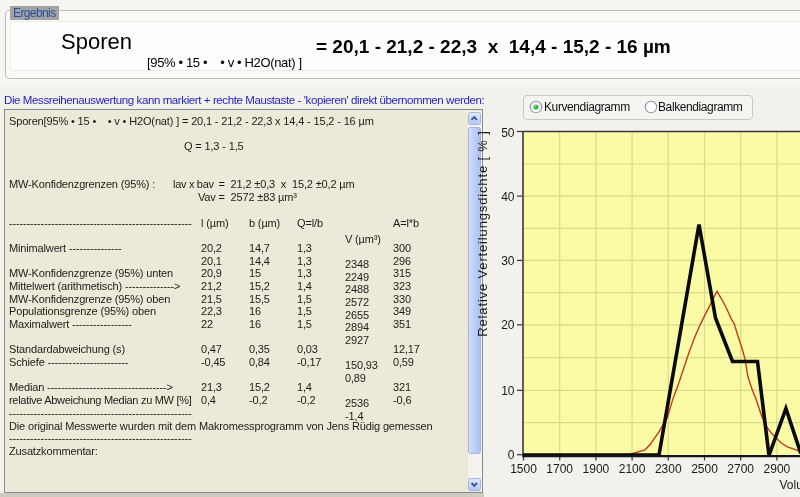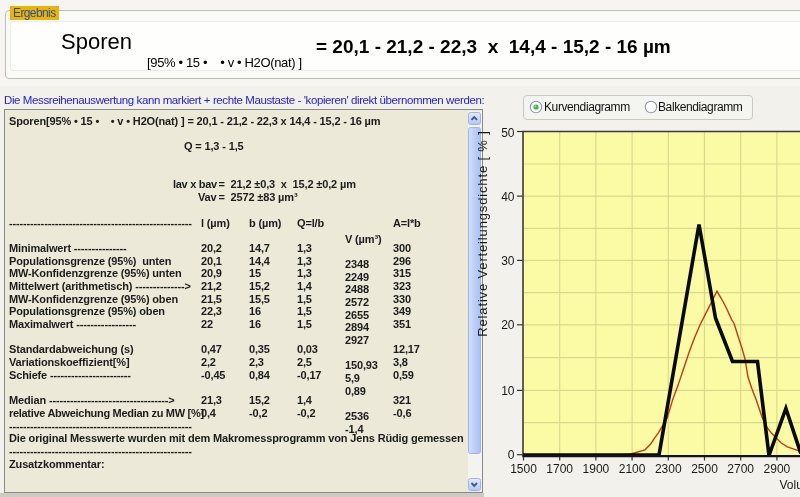--- a/index.html
+++ b/index.html
@@ -1,28 +1,28 @@
 <!DOCTYPE html>
 <html><head>
 <meta charset="utf-8">
 <style>
 * { margin:0; padding:0; box-sizing:border-box; }
 html,body { width:800px; height:497px; overflow:hidden; }
 body { position:relative; background:#f2f1ec; font-family:"Liberation Sans", sans-serif; }
 #topband { position:absolute; left:0; top:0; width:800px; height:86px; background:#f6f5f1; }
 #fs { position:absolute; left:5px; top:10px; width:806px; height:69px; border:1px solid #bdbdb9; border-radius:4px; background:#fafaf7; }
-#fslegend { position:absolute; left:10px; top:6.4px; font-size:12px; letter-spacing:-0.6px; color:#2a4f9e; background:#eab308; padding:0 3px; }
+#fslegend { position:absolute; left:10px; top:6.4px; font-size:12px; letter-spacing:-0.6px; color:#2a4f9e; background:#a3a3a3; padding:0 3px; }
 #resbox { position:absolute; left:10px; top:21px; width:796px; height:50px; background:#fefefc; border:1px solid #ecece8; border-radius:3px; }
 #sporen { position:absolute; left:61px; top:28.5px; font-size:22px; color:#000; }
 #sporensub { position:absolute; left:147px; top:55px; font-size:13px; letter-spacing:-0.35px; color:#000000; }
 #resline { position:absolute; left:316px; top:36px; font-size:19px; font-weight:bold; color:#000; }
 #bluelabel { position:absolute; left:4px; top:93.5px; font-size:11.5px; letter-spacing:-0.4px; color:#2323c8; }
 #ta { position:absolute; left:4px; top:109px; width:479px; height:384px; background:#ece9d8; border:1px solid #888b8d; }
 #tatext { position:absolute; left:9px; top:115px; width:456px; font-size:11px; line-height:12.75px; letter-spacing:-0.15px; color:#1c1c1c; }
-.tl { position:relative; height:12.7px;font-weight:bold; }
+.tl { position:relative; height:12.7px; }
 .tl span { position:absolute; top:0; white-space:pre; }
 .c1 { left:192px; } .c2 { left:240px; } .c3 { left:288px; } .c4 { left:336px;margin-top:16px; } .c5 { left:384px; }
 #strip { position:absolute; left:0; top:493px; width:484px; height:4px; background:#cfcbc0; }
 #sbtrack { position:absolute; left:467.5px; top:111px; width:14px; height:380px; background:#f4f3f0; }
 .sbbtn { position:absolute; left:468px; width:12.5px; height:12.5px; border-radius:2.5px; border:1px solid #a3b5de; background:linear-gradient(180deg,#e0e9fc,#c6d6f8 60%,#b2c7f3); }
 .sbbtn svg, .sbthumb svg { display:block; }
 #sbthumb { position:absolute; left:468px; top:127px; width:12.5px; height:327px; border-radius:2.5px; border:1px solid #a3b5de; background:linear-gradient(90deg,#d4dffb,#c0d1fa 40%,#abc2f5); }
 #radiobox { position:absolute; left:523px; top:95px; width:230px; height:25px; border:1px solid #c9c9c4; border-radius:4px; background:#f4f4f1; }
 .rlabel { position:absolute; top:100px; font-size:12px; letter-spacing:-0.4px; color:#111;text-align:center; }
 #chartsvg { position:absolute; left:0; top:0; }
@@ -42,20 +42,21 @@
 <div class="tl">
       <span>Sporen[95% • 15 •&nbsp;&nbsp;&nbsp;&nbsp;• v • H2O(nat) ] = 20,1 - 21,2 - 22,3 x 14,4 - 15,2 - 16 µm</span>
     </div>
 <div class="tl"></div>
 <div class="tl">
       <span style="left:175px;">Q = 1,3 - 1,5</span>
     </div>
 <div class="tl"></div>
 <div class="tl"></div>
 <div class="tl">
+      <span>MW-Konfidenzgrenzen (95%) :</span>
       <span style="left:164px; letter-spacing:-0.3px;">lav x bav</span>
       <span style="left:209.5px;">=&nbsp; 21,2 ±0,3&nbsp; x&nbsp; 15,2 ±0,2 µm</span>
     </div>
 <div class="tl">
       <span style="left:189px;">Vav</span>
       <span style="left:209.5px;">=&nbsp; 2572 ±83 µm³</span>
     </div>
 <div class="tl"></div>
 <div class="tl">
       <span>----------------------------------------------------</span>
@@ -68,21 +69,20 @@
 <div class="tl"></div>
 <div class="tl">
       <span>Minimalwert ---------------</span>
       <span class="c1">20,2</span>
       <span class="c2">14,7</span>
       <span class="c3">1,3</span>
       <span class="c4">2348</span>
       <span class="c5">300</span>
     </div>
 <div class="tl">
-      <span>Populationsgrenze (95%)&nbsp; unten</span>
       <span class="c1">20,1</span>
       <span class="c2">14,4</span>
       <span class="c3">1,3</span>
       <span class="c4">2249</span>
       <span class="c5">296</span>
     </div>
 <div class="tl">
       <span>MW-Konfidenzgrenze (95%) unten</span>
       <span class="c1">20,9</span>
       <span class="c2">15</span>
@@ -123,28 +123,20 @@
       <span class="c5">351</span>
     </div>
 <div class="tl"></div>
 <div class="tl">
       <span>Standardabweichung (s)</span>
       <span class="c1">0,47</span>
       <span class="c2">0,35</span>
       <span class="c3">0,03</span>
       <span class="c4">150,93</span>
       <span class="c5">12,17</span>
-    </div>
-<div class="tl">
-      <span>Variationskoeffizient[%]</span>
-      <span class="c1">2,2</span>
-      <span class="c2">2,3</span>
-      <span class="c3">2,5</span>
-      <span class="c4">5,9</span>
-      <span class="c5">3,8</span>
     </div>
 <div class="tl">
       <span>Schiefe -----------------------</span>
       <span class="c1">-0,45</span>
       <span class="c2">0,84</span>
       <span class="c3">-0,17</span>
       <span class="c4">0,89</span>
       <span class="c5">0,59</span>
     </div>
 <div class="tl"></div>

